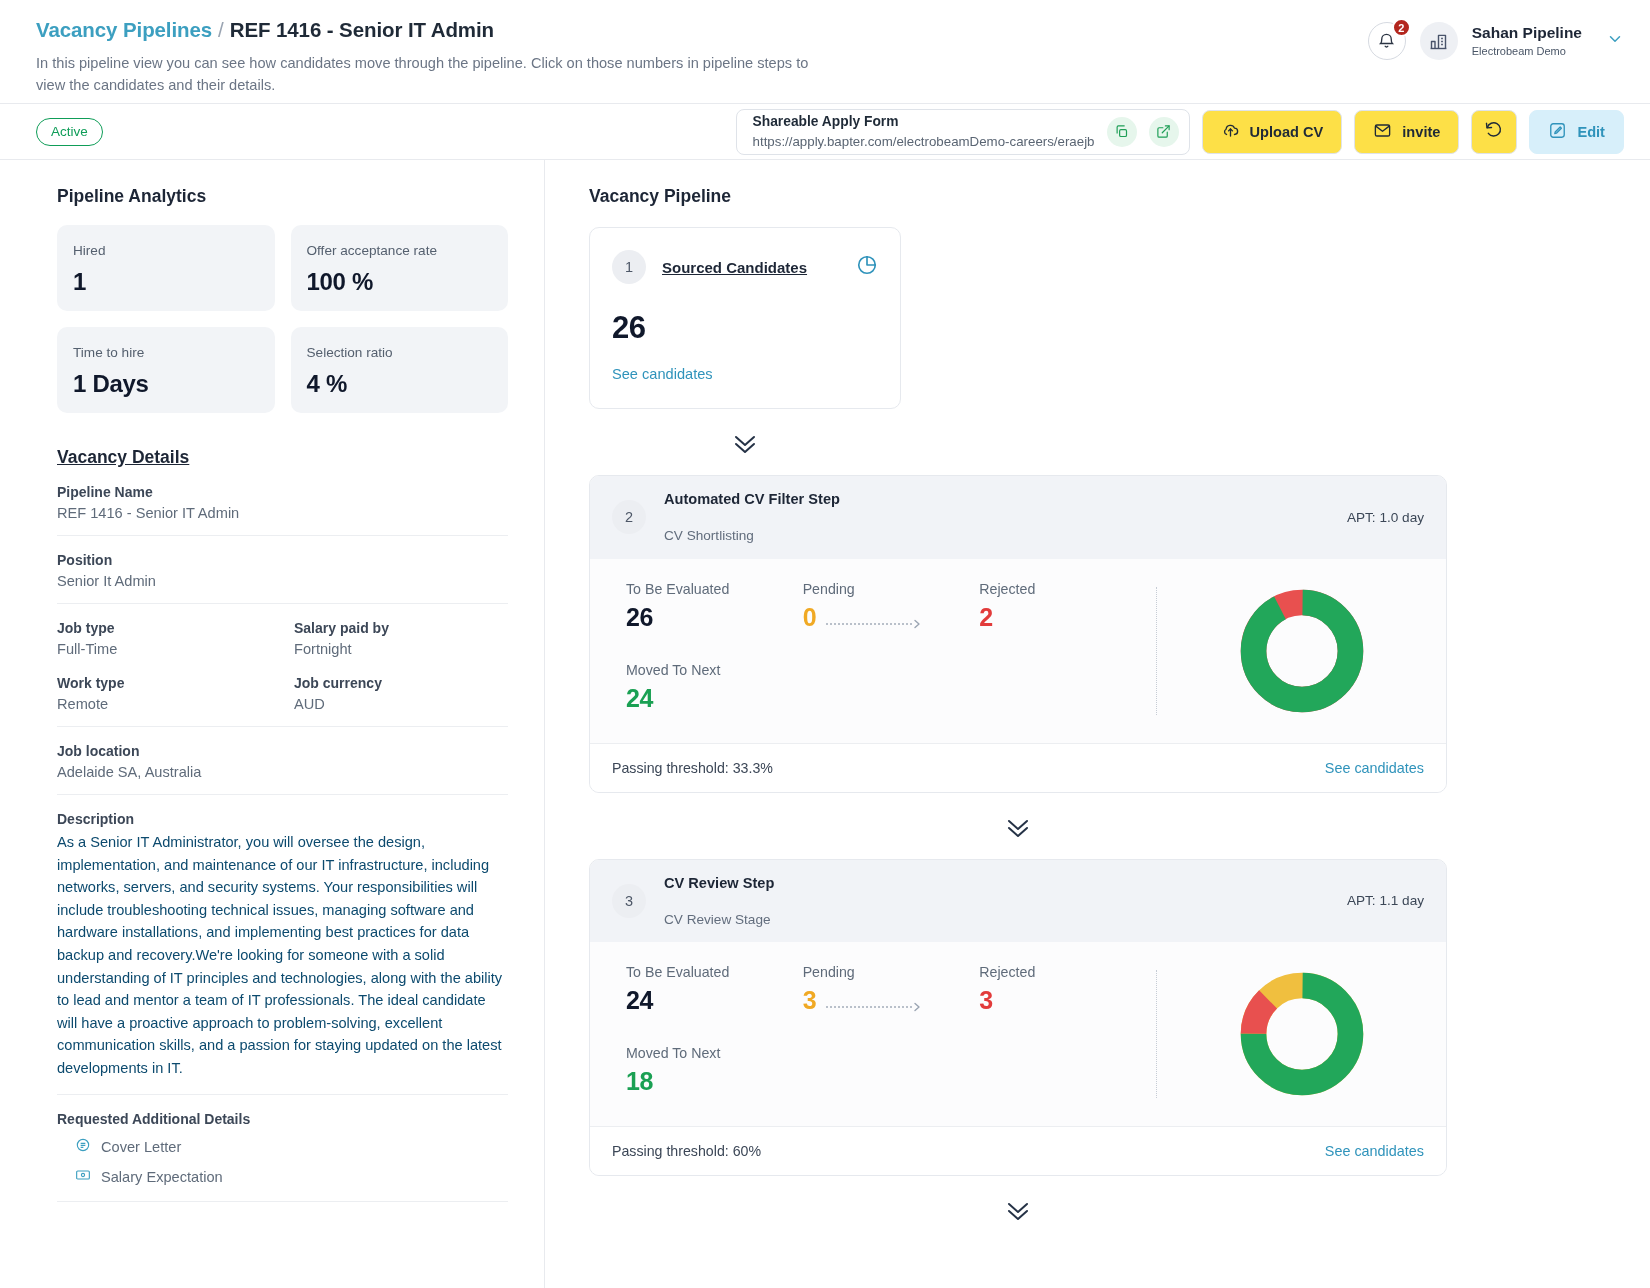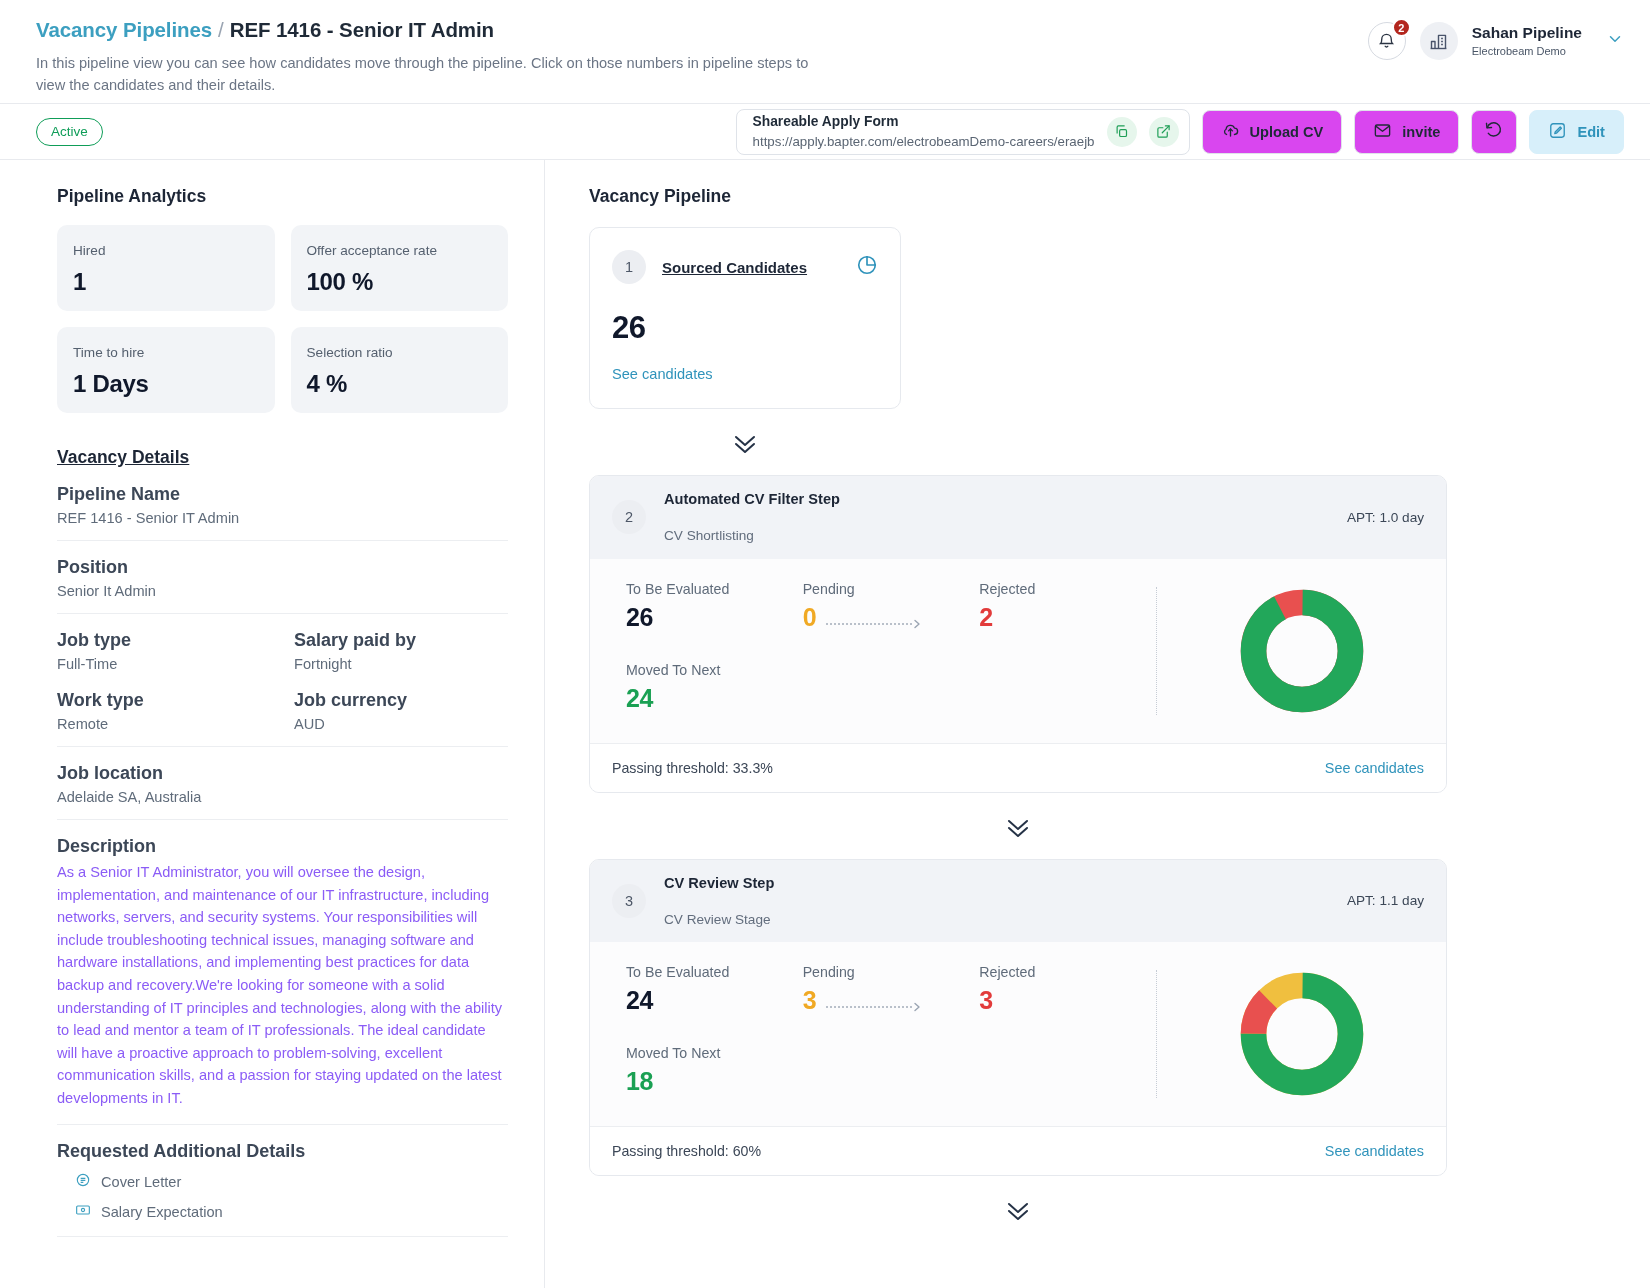--- a/index.html
+++ b/index.html
@@ -82,21 +82,21 @@
   .apply-url { font-size: 13.3px; color:#5a6573; margin-top:2px; }
   .icon-chip {
     width: 30px; height: 30px; border-radius: 50%;
     background:#e6f6ec; display:flex; align-items:center; justify-content:center;
     cursor:pointer;
   }
   .btn {
     display:flex; align-items:center; gap: 10px;
     height: 44px; padding: 0 18px;
     border:1px solid #dfe3e9; border-radius: 8px;
-    background:#d946ef; font-size: 14.6px; font-weight: 700; color:#1f2a37;
+    background:#fde047; font-size: 14.6px; font-weight: 700; color:#1f2a37;
     cursor:pointer; white-space:nowrap;
   }
   .btn.icon-only { padding: 0 12px; }
   .btn.edit { background:#d7effa; border-color:#d7effa; color:#2f93bb; }
 
   
   .body { display:flex; height: calc(1288px - 104px - 56px); padding-left: 21px; }
   .left-pane {
     width: 524px; border-right:1px solid #e8eaee;
     padding: 26px 36px 0 36px; overflow:hidden;
@@ -111,25 +111,25 @@
     padding: 18px 16px 20px 16px; height: 86px;
   }
   .stat-label { font-size: 13.6px; color:#55606f; }
   .stat-value { font-size: 24px; font-weight: 700; color:#10182b; margin-top: 10px; letter-spacing:-0.3px; }
 
   .sec-title.vd { margin-top: 34px; text-decoration: underline; }
 
   .detail-row { padding: 16px 0 14px 0; border-bottom:1px solid #eceef1; }
   .detail-row:first-of-type { padding-top: 18px; }
   .detail-cols { display:grid; grid-template-columns: 1fr 1fr; gap: 23px; }
-  .d-label { font-size: 18px; font-weight: 700; color:#3c4757; }
+  .d-label { font-size: 14px; font-weight: 700; color:#3c4757; }
   .d-value { font-size: 14.6px; color:#5f6b7a; margin-top: 5px; }
   .d-sub { margin-top: 18px; }
 
-  .desc-body { font-size: 14.6px; line-height: 22.6px; color:#8b5cf6; margin-top: 4px; }
+  .desc-body { font-size: 14.6px; line-height: 22.6px; color:#0c4a6e; margin-top: 4px; }
 
   .rad-item { display:flex; align-items:center; gap: 10px; margin-top: 10px; padding-left: 18px; }
   .rad-label { font-size: 14.6px; color:#5f6b7a; }
 
   
   .sourced-card {
     margin-top: 20px; width: 312px;
     border:1px solid #e6e9ee; border-radius: 10px;
     padding: 22px 22px 26px 22px; background:#fff;
   }

